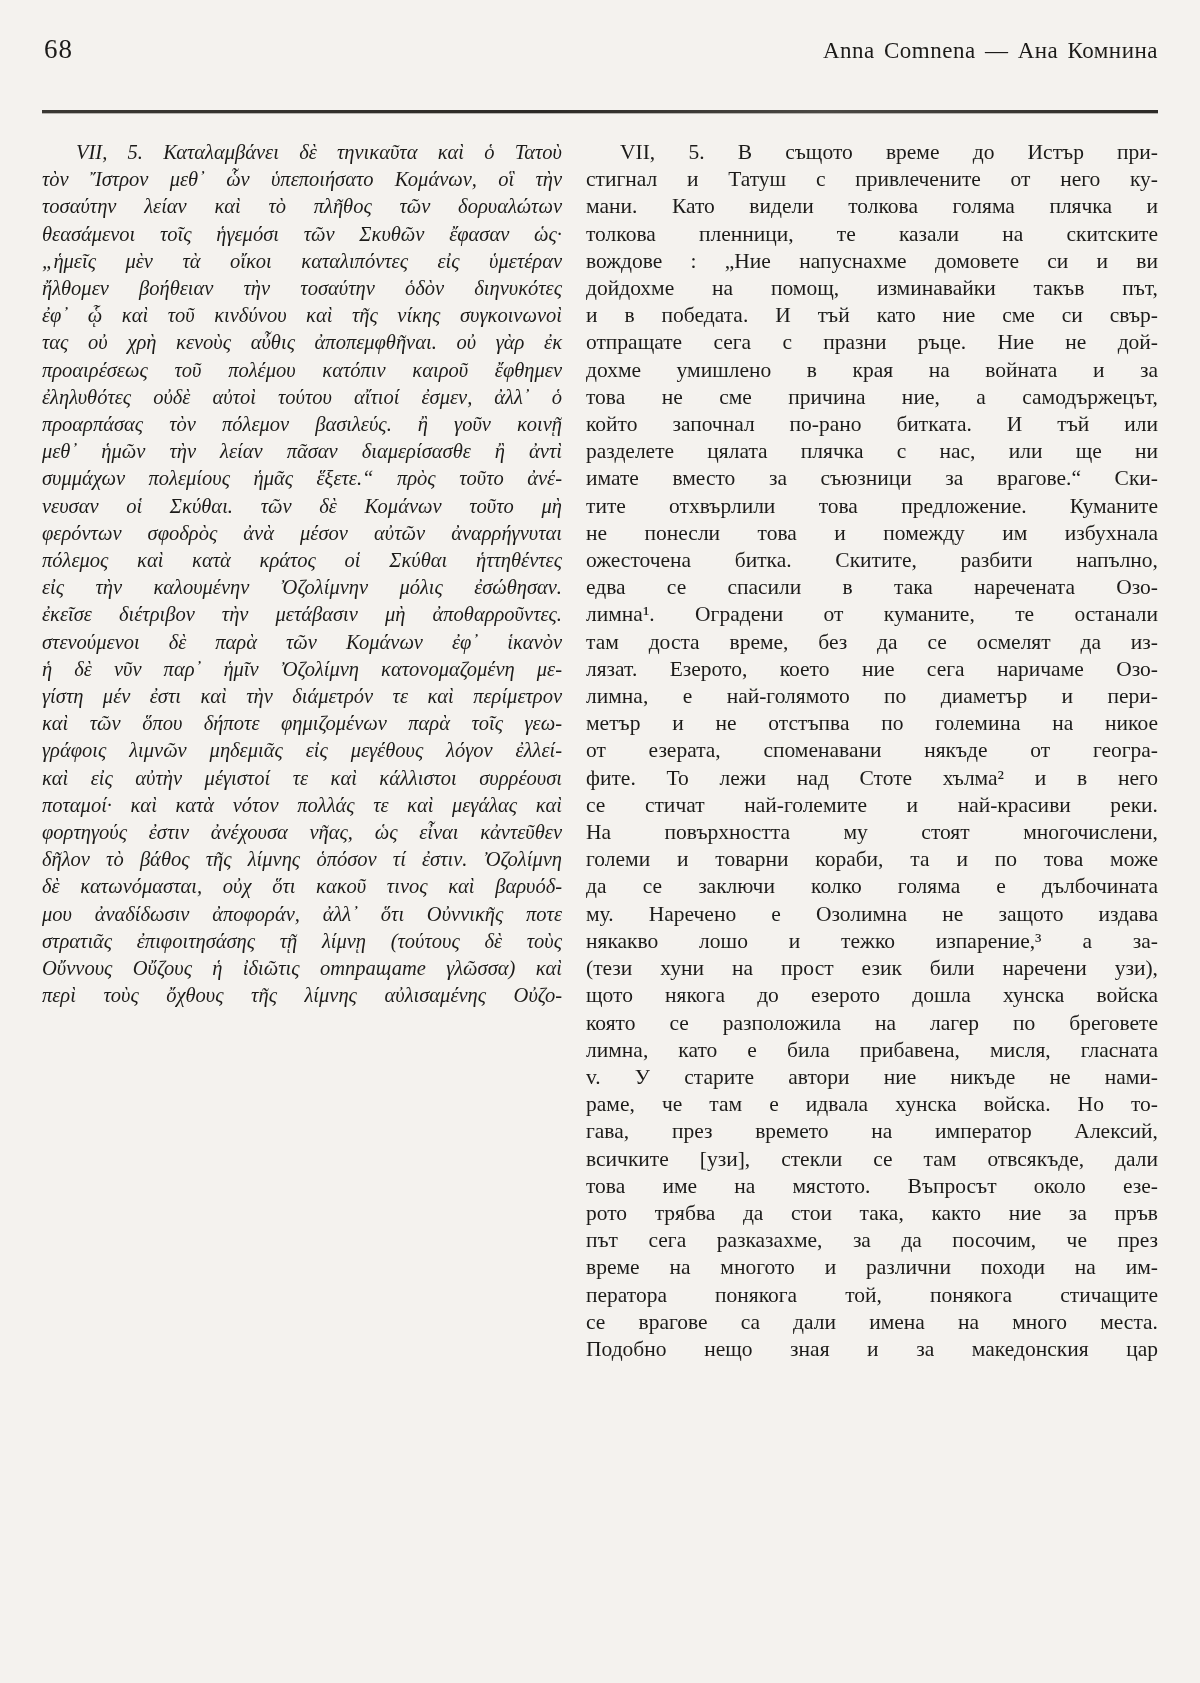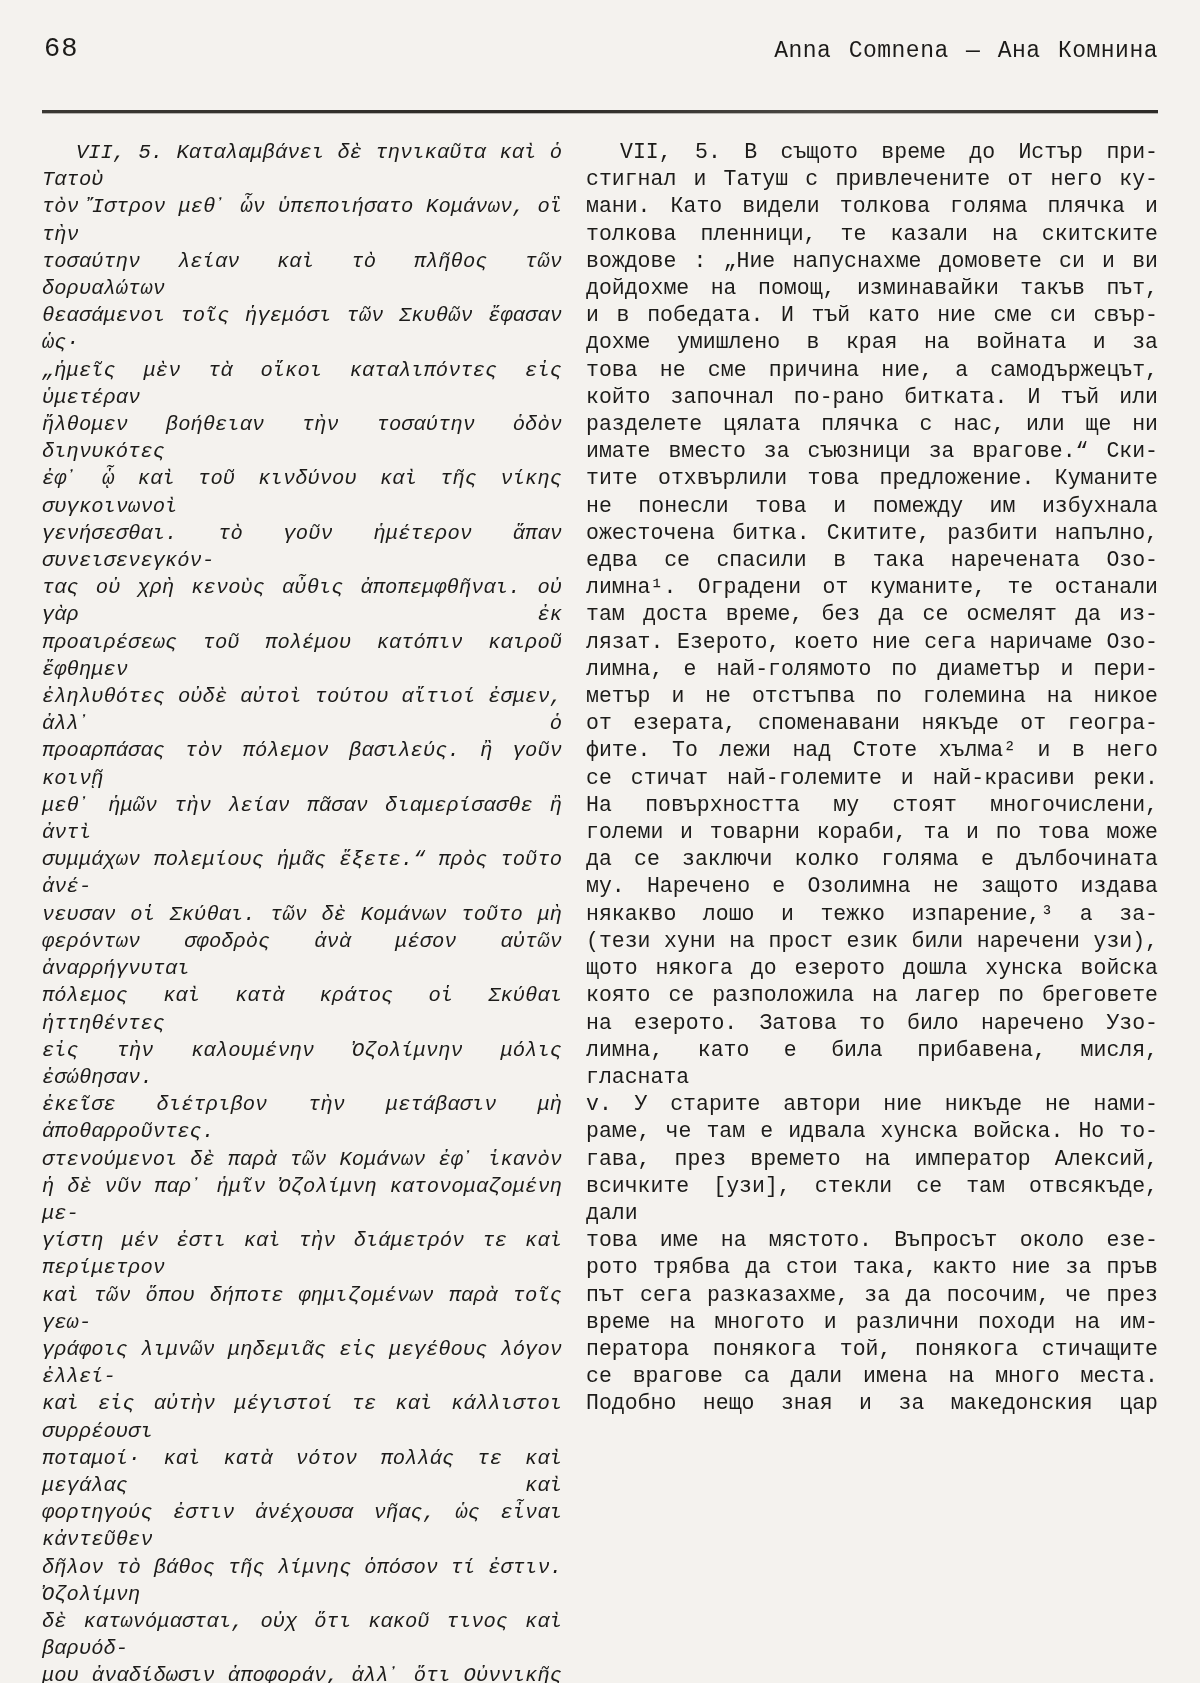--- a/index.html
+++ b/index.html
@@ -2,21 +2,21 @@
 <html><head>
 <meta charset="utf-8">
 <style>
   html,body { margin:0; padding:0; background:#d8d5d0; }
   .page {
     position:relative;
     width:1200px; height:1683px;
     margin:0 auto;
     background:#f4f2ee;
     color:#1c1b19;
-    font-family:Liberation Mono, monospace;
+    font-family:Liberation Serif, serif;
     overflow:hidden;
     box-sizing:border-box;
   }
   .page-header {
     position:relative;
     padding:38px 42px 0 42px;
     height:58px;
   }
   .page-number {
     position:absolute; left:44px; top:34px;
@@ -72,21 +72,20 @@
 
   <div class="columns">
     <div class="column greek-column" lang="grc">
         <div class="line">VII, 5. Καταλαμβάνει δὲ τηνικαῦτα καὶ ὁ Τατοὺ</div>
         <div class="line">τὸν Ἴστρον μεθ᾽ ὧν ὑπεποιήσατο Κομάνων, οἳ τὴν</div>
         <div class="line">τοσαύτην λείαν καὶ τὸ πλῆθος τῶν δορυαλώτων</div>
         <div class="line">θεασάμενοι τοῖς ἡγεμόσι τῶν Σκυθῶν ἔφασαν ὡς·</div>
         <div class="line">„ἡμεῖς μὲν τὰ οἴκοι καταλιπόντες εἰς ὑμετέραν</div>
         <div class="line">ἤλθομεν βοήθειαν τὴν τοσαύτην ὁδὸν διηνυκότες</div>
         <div class="line">ἐφ᾽ ᾧ καὶ τοῦ κινδύνου καὶ τῆς νίκης συγκοινωνοὶ</div>
-        <div class="line">γενήσεσθαι. τὸ γοῦν ἡμέτερον ἅπαν συνεισενεγκόν-</div>
         <div class="line">τας οὐ χρὴ κενοὺς αὖθις ἀποπεμφθῆναι. οὐ γὰρ ἐκ</div>
         <div class="line">προαιρέσεως τοῦ πολέμου κατόπιν καιροῦ ἔφθημεν</div>
         <div class="line">ἐληλυθότες οὐδὲ αὐτοὶ τούτου αἴτιοί ἐσμεν, ἀλλ᾽ ὁ</div>
         <div class="line">προαρπάσας τὸν πόλεμον βασιλεύς. ἢ γοῦν κοινῇ</div>
         <div class="line">μεθ᾽ ἡμῶν τὴν λείαν πᾶσαν διαμερίσασθε ἢ ἀντὶ</div>
         <div class="line">συμμάχων πολεμίους ἡμᾶς ἕξετε.“ πρὸς τοῦτο ἀνέ-</div>
         <div class="line">νευσαν οἱ Σκύθαι. τῶν δὲ Κομάνων τοῦτο μὴ</div>
         <div class="line">φερόντων σφοδρὸς ἀνὰ μέσον αὐτῶν ἀναρρήγνυται</div>
         <div class="line">πόλεμος καὶ κατὰ κράτος οἱ Σκύθαι ἡττηθέντες</div>
         <div class="line">εἰς τὴν καλουμένην Ὀζολίμνην μόλις ἐσώθησαν.</div>
@@ -107,20 +106,21 @@
         <div class="line">περὶ τοὺς ὄχθους τῆς λίμνης αὐλισαμένης Οὐζο-</div>
       </div>
     <div class="column bulgarian-column" lang="bg">
         <div class="line">VII, 5. В същото време до Истър при-</div>
         <div class="line">стигнал и Татуш с привлечените от него ку-</div>
         <div class="line">мани. Като видели толкова голяма плячка и</div>
         <div class="line">толкова пленници, те казали на скитските</div>
         <div class="line">вождове : „Ние напуснахме домовете си и ви</div>
         <div class="line">дойдохме на помощ, изминавайки такъв път,</div>
         <div class="line">и в победата. И тъй като ние сме си свър-</div>
+        <div class="line">отпращате сега с празни ръце. Ние не дой-</div>
         <div class="line">дохме умишлено в края на войната и за</div>
         <div class="line">това не сме причина ние, а самодържецът,</div>
         <div class="line">който започнал по-рано битката. И тъй или</div>
         <div class="line">разделете цялата плячка с нас, или ще ни</div>
         <div class="line">имате вместо за съюзници за врагове.“ Ски-</div>
         <div class="line">тите отхвърлили това предложение. Куманите</div>
         <div class="line">не понесли това и помежду им избухнала</div>
         <div class="line">ожесточена битка. Скитите, разбити напълно,</div>
         <div class="line">едва се спасили в така наречената Озо-</div>
         <div class="line">лимна¹. Оградени от куманите, те останали</div>
@@ -132,21 +132,20 @@
         <div class="line">фите. То лежи над Стоте хълма² и в него</div>
         <div class="line">се стичат най-големите и най-красиви реки.</div>
         <div class="line">На повърхността му стоят многочислени,</div>
         <div class="line">големи и товарни кораби, та и по това може</div>
         <div class="line">да се заключи колко голяма е дълбочината</div>
         <div class="line">му. Наречено е Озолимна не защото издава</div>
         <div class="line">някакво лошо и тежко изпарение,³ а за-</div>
         <div class="line">(тези хуни на прост език били наречени узи),</div>
         <div class="line">щото някога до езерото дошла хунска войска</div>
         <div class="line">която се разположила на лагер по бреговете</div>
-        <div class="line">на езерото. Затова то било наречено Узо-</div>
         <div class="line">лимна, като е била прибавена, мисля, гласната</div>
         <div class="line">v. У старите автори ние никъде не нами-</div>
         <div class="line">раме, че там е идвала хунска войска. Но то-</div>
         <div class="line">гава, през времето на император Алексий,</div>
         <div class="line">всичките [узи], стекли се там отвсякъде, дали</div>
         <div class="line">това име на мястото. Въпросът около езе-</div>
         <div class="line">рото трябва да стои така, както ние за пръв</div>
         <div class="line">път сега разказахме, за да посочим, че през</div>
         <div class="line">време на многото и различни походи на им-</div>
         <div class="line">ператора понякога той, понякога стичащите</div>

